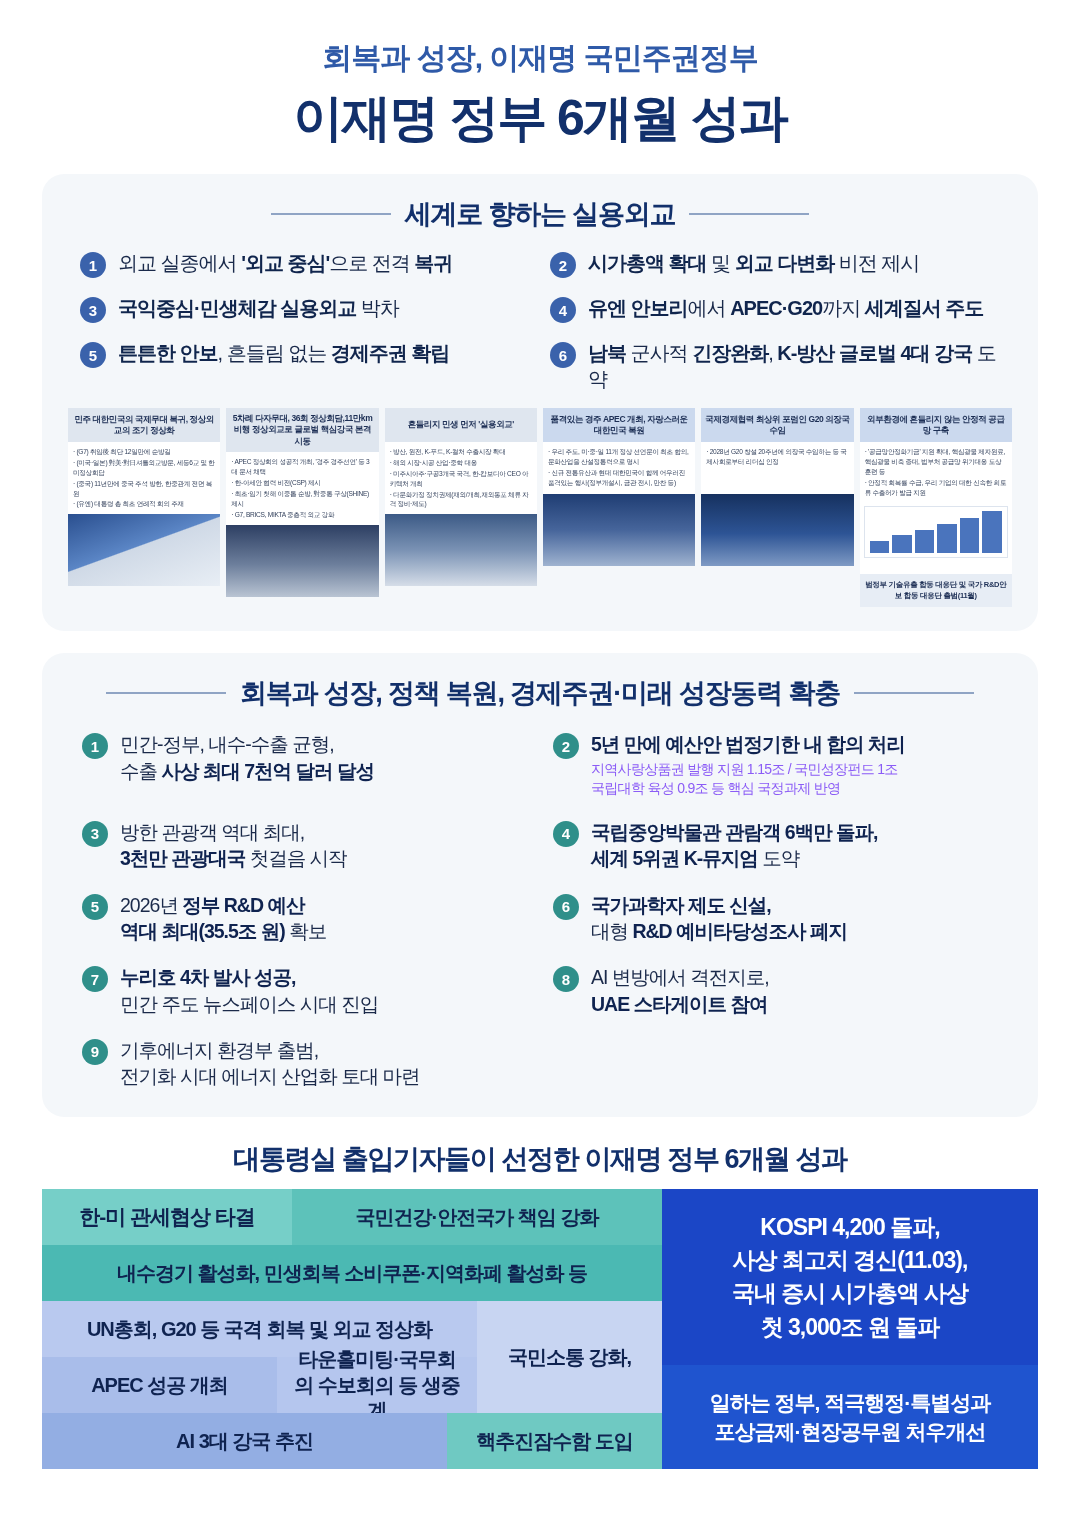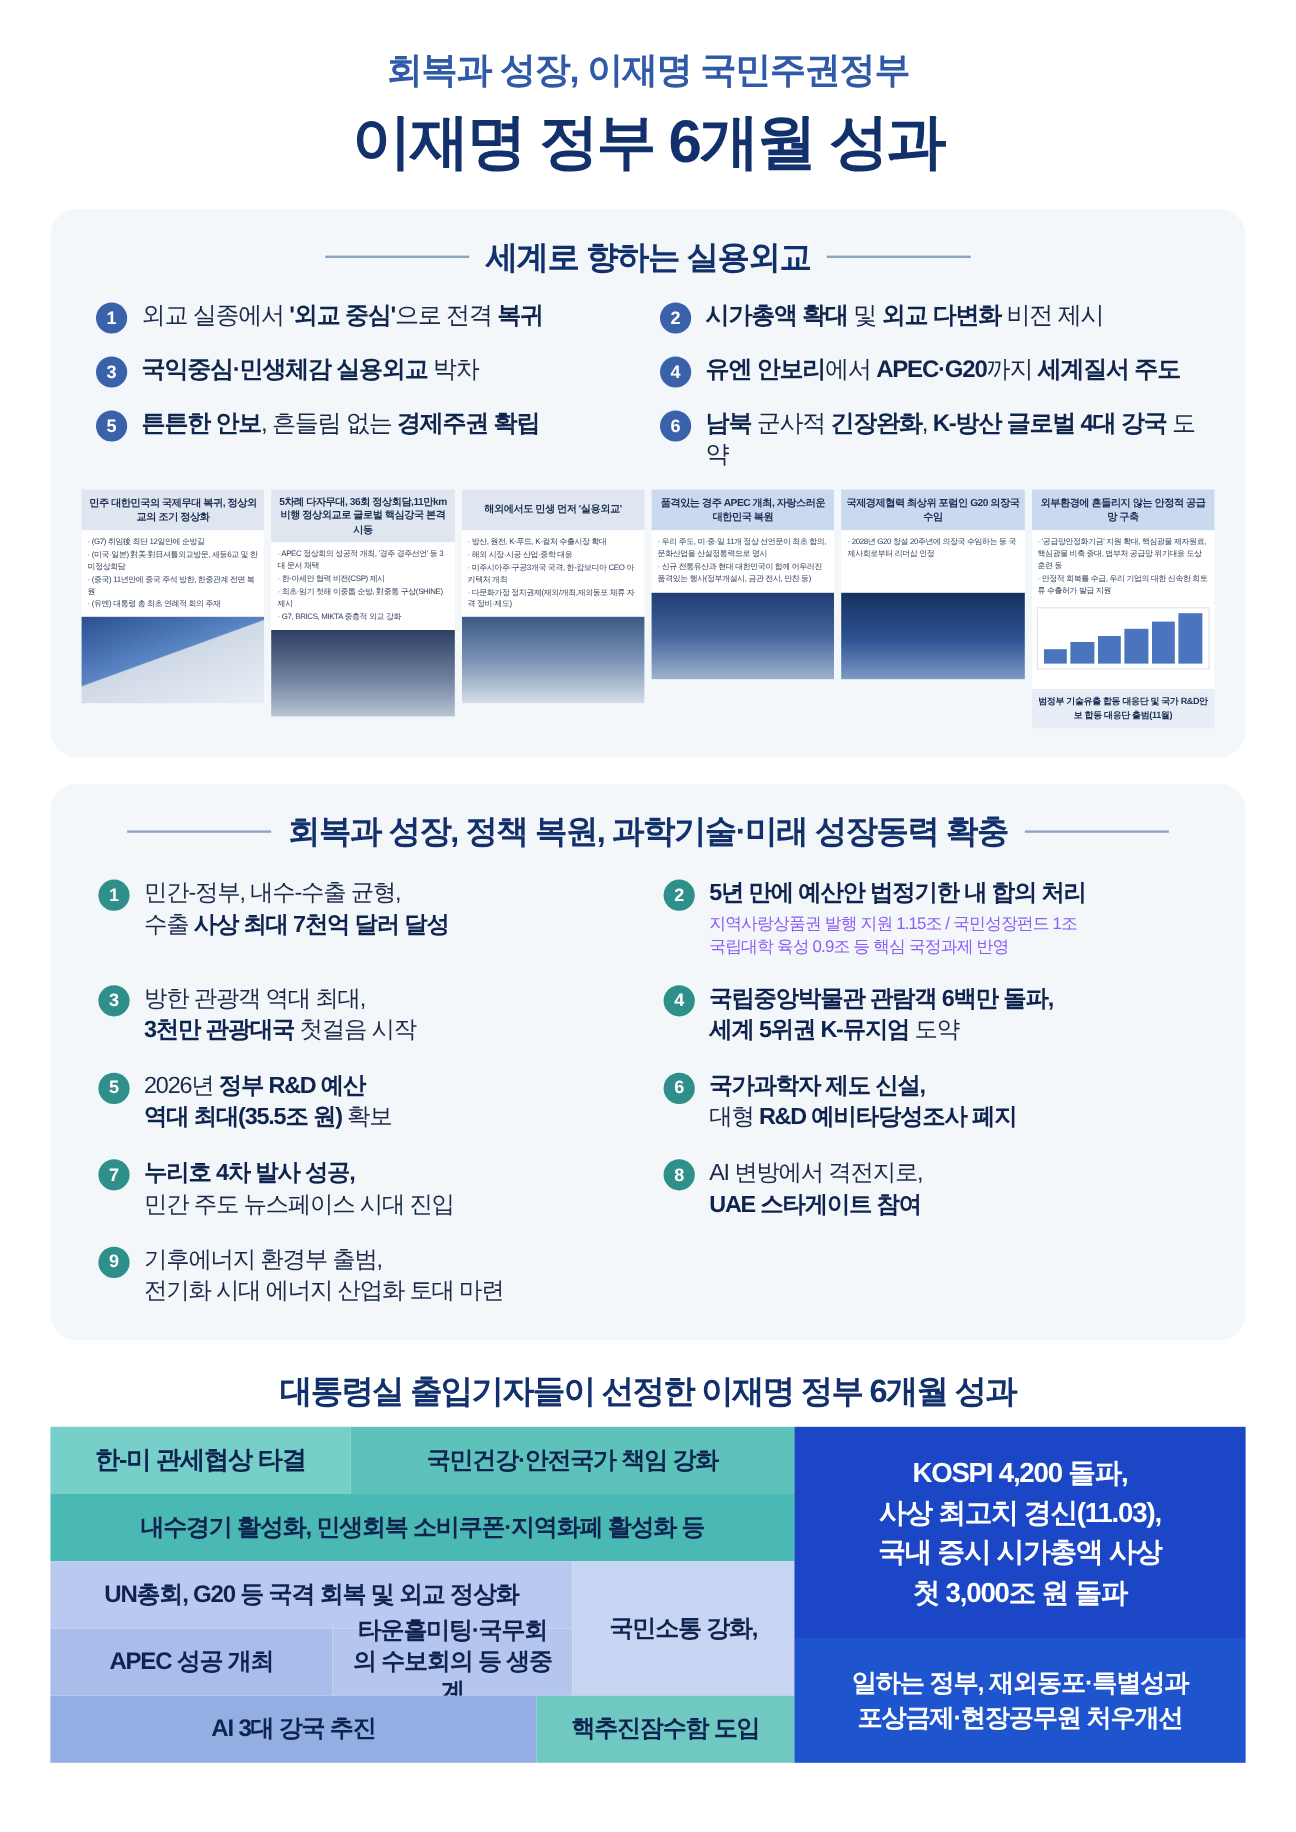--- a/index.html
+++ b/index.html
@@ -187,21 +187,21 @@
         <div class="strip-head">5차례 다자무대, 36회 정상회담,11만km 비행 정상외교로 글로벌 핵심강국 본격 시동</div>
         <div class="strip-body">
             <div>· APEC 정상회의 성공적 개최, '경주 경주선언' 등 3대 문서 채택</div>
             <div>· 한-아세안 협력 비전(CSP) 제시</div>
             <div>· 최초·임기 첫해 이중톱 순방, 對중통 구상(SHINE) 제시</div>
             <div>· G7, BRICS, MIKTA 중층적 외교 강화</div>
           </div>
         <div class="strip-img ph2"></div>
       </div>
       <div class="strip-col">
-        <div class="strip-head">해외에서도 민생 먼저 '실용외교'</div>
+        <div class="strip-head">흔들리지 민생 먼저 '실용외교'</div>
         <div class="strip-body">
             <div>· 방산, 원전, K-푸드, K-컬처 수출시장 확대</div>
             <div>· 해외 시장·시공 산업·중학 대응</div>
             <div>· 미주시아주·구공3개국 국격, 한-캄보디아 CEO 아키텍처 개최</div>
             <div>· 다문화가정 정치권제(재외/개최,재외동포 체류 자격 정비·제도)</div>
           </div>
         <div class="strip-img ph3"></div>
       </div>
       <div class="strip-col">
         <div class="strip-head blue">품격있는 경주 APEC 개최, 자랑스러운 대한민국 복원</div>
@@ -235,21 +235,21 @@
           </div>
         </div>
         <div class="strip-foot">범정부 기술유출 합동 대응단 및 국가 R&amp;D안보 합동 대응단 출범(11월)</div>
       </div>
     </div>
   </div>
 
   <div class="card" style="margin-top:22px;">
     <div class="card-title-row">
       <span class="line"></span>
-      <span class="card-title">회복과 성장, 정책 복원, 과학기술·미래 성장동력 확충</span>
+      <span class="card-title">회복과 성장, 정책 복원, 경제주권·미래 성장동력 확충</span>
       <span class="line"></span>
     </div>
 
     <div class="sec2-grid">
       <div class="sec2-item">
         <span class="num teal">1</span>
         <span>
           <span class="sec2-text">민간-정부, 내수-수출 균형,<br>수출 <b>사상 최대 7천억 달러 달성</b></span>
           <span class="sec2-sub" style="display:block"></span>
         </span>
@@ -329,18 +329,18 @@
         <div class="tile t-ai">AI 3대 강국 추진</div>
         <div class="tile t-sub">핵추진잠수함 도입</div>
       </div>
     </div>
 
     <div class="mos-right">
       <div class="tile t-kospi" style="white-space:pre-line">KOSPI 4,200 돌파,
 사상 최고치 경신(11.03),
 국내 증시 시가총액 사상
 첫 3,000조 원 돌파</div>
-      <div class="tile t-work" style="white-space:pre-line">일하는 정부, 재외동포·특별성과
+      <div class="tile t-work" style="white-space:pre-line">일하는 정부, 적극행정·특별성과
 포상금제·현장공무원 처우개선</div>
     </div>
   </div>
 
 </div>
 
 </body></html>

